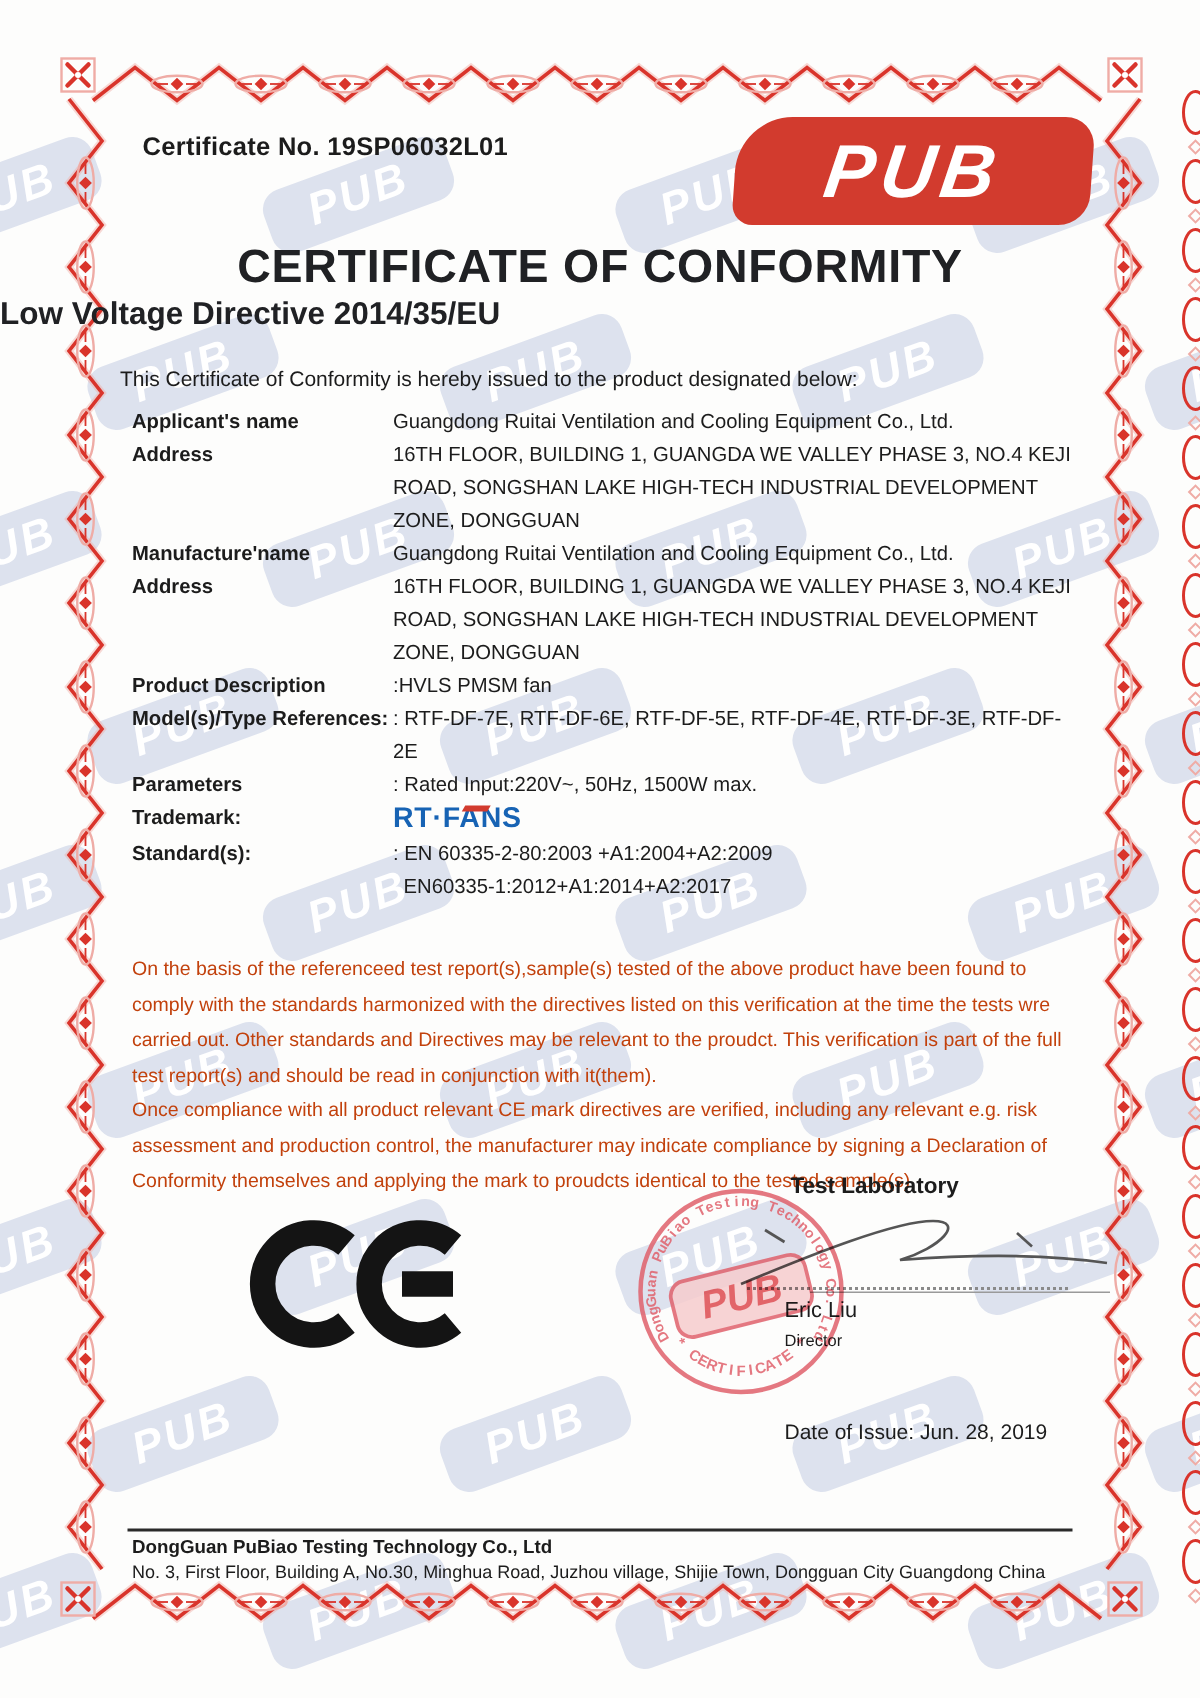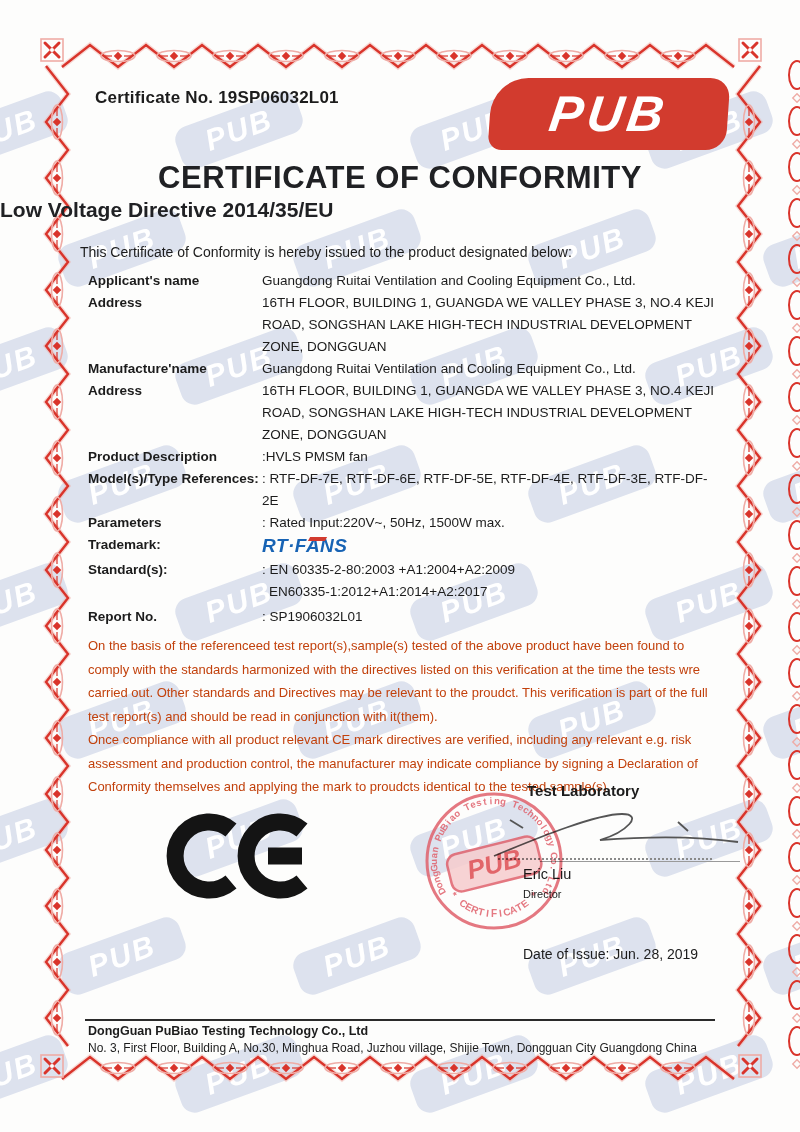--- a/index.html
+++ b/index.html
@@ -28,21 +28,21 @@
   .intro{position:absolute;left:80px;top:244px;font-size:14px;}
   
   .fields{position:absolute;left:88px;top:270px;width:628px;}
   .frow{display:flex;align-items:flex-start;}
   .flabel{width:174px;flex:0 0 174px;font-weight:bold;font-size:13.5px;line-height:22px;}
   .fvalue{flex:1;font-size:13.5px;line-height:22px;}
   .fv2-params{padding-left:60px;}
   .fv2-std{padding-left:7px;}
   .row-report{margin-top:3px;}
   
-  .rtfans{position:relative;display:inline-block;font-style:italic;font-weight:800;font-size:19px;
+  .rtfans{position:relative;display:inline-block;font-weight:800;font-size:19px;
           color:#1763b4;letter-spacing:.5px;line-height:24px;}
   .rtfans .f-accent{position:absolute;left:47px;top:3px;width:17px;height:4px;background:#d23b2e;
                     transform:skewX(-30deg);}
   
   .paras{position:absolute;left:88px;top:634px;width:626px;font-size:13px;line-height:23.5px;color:#c2410c;}
   .paras p{margin:0;}
   
   .ce{position:absolute;left:156px;top:806px;}
   
   .lab-title{position:absolute;left:527px;top:782px;font-size:15px;font-weight:bold;}
@@ -541,24 +541,20 @@
           <span class="rtfans"><span>RT·</span><span>F</span><span>ANS</span><i class="f-accent"></i></span>
         </div>
       </div>
       <div class="frow">
         <div class="flabel">Standard(s):</div>
         <div class="fvalue">
           <div>: EN 60335-2-80:2003 +A1:2004+A2:2009</div>
           <div class="fv2-std">EN60335-1:2012+A1:2014+A2:2017</div>
         </div>
       </div>
-      <div class="frow row-report">
-        <div class="flabel">Report No.</div>
-        <div class="fvalue">: SP1906032L01</div>
-      </div>
     </div>
 
     <div class="paras">
       <p>On the basis of the referenceed test report(s),sample(s) tested of the above product have been found to comply with the standards harmonized with the directives listed on this verification at the time the tests wre carried out. Other standards and Directives may be relevant to the proudct. This verification is part of the full test report(s) and should be read in conjunction with it(them).</p>
       <p>Once compliance with all product relevant CE mark directives are verified, including any relevant e.g. risk assessment and production control, the manufacturer may indicate compliance by signing a Declaration of Conformity themselves and applying the mark to proudcts identical to the tested sample(s).</p>
     </div>
 
     <svg class="ce" width="152" height="100" viewBox="0 0 152 100">
       <path d="M 75 24 A 34 34 0 1 0 75 76" fill="none" stroke="#141414" stroke-width="17"></path>
       <path d="M 146 24 A 34 34 0 1 0 146 76" fill="none" stroke="#141414" stroke-width="17"></path>

